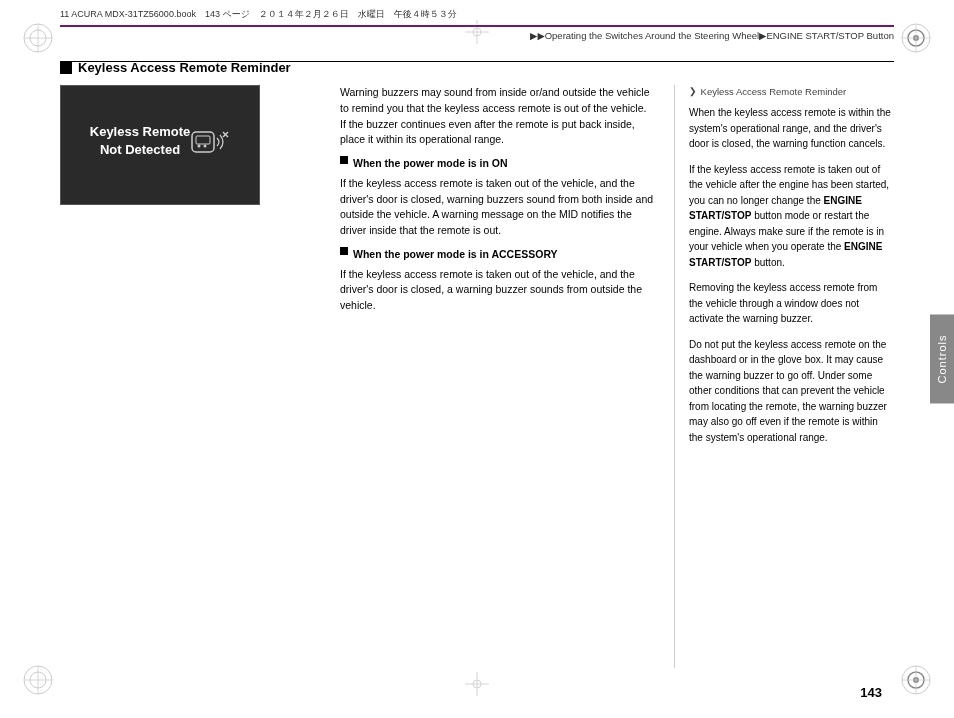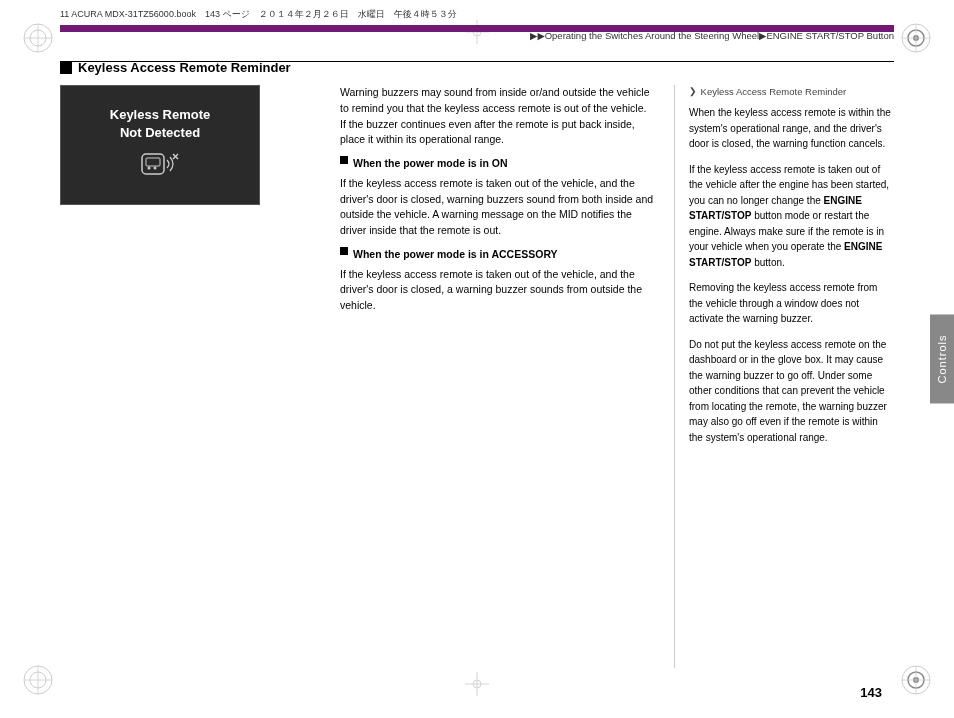--- a/index.html
+++ b/index.html
@@ -30,21 +30,21 @@
     .corner-br { bottom: 20px; right: 20px; }
 
     
     .top-bar {
       position: absolute;
       top: 8px;
       left: 60px;
       right: 60px;
       font-size: 9px;
       color: #333;
-      border-bottom: 7px solid #701a75;
+      border-bottom: 2px solid #701a75;
       padding-bottom: 4px;
     }
 
     .breadcrumb-bar {
       position: absolute;
       top: 30px;
       left: 60px;
       right: 60px;
       font-size: 9.5px;
       color: #333;
@@ -96,21 +96,21 @@
       flex-shrink: 0;
     }
 
     
     .image-box {
       width: 200px;
       height: 120px;
       background: #2a2a2a;
       border: 1px solid #555;
       display: flex;
-      flex-direction: column;
+      flex-direction: row;
       align-items: center;
       justify-content: center;
       margin-bottom: 0;
     }
     .image-box-text {
       color: #fff;
       font-size: 13px;
       font-weight: bold;
       text-align: center;
       line-height: 1.4;

